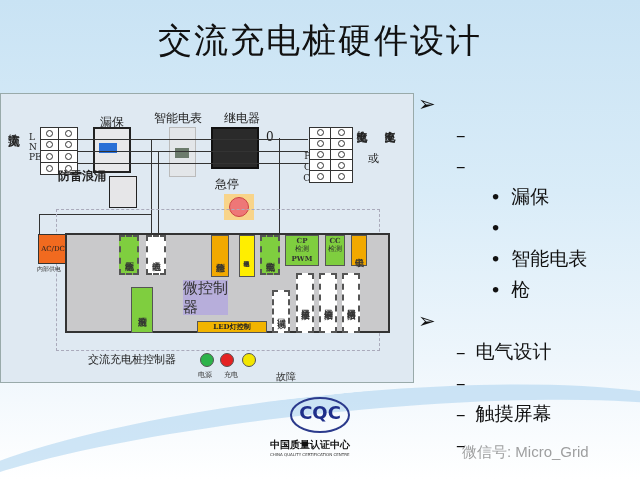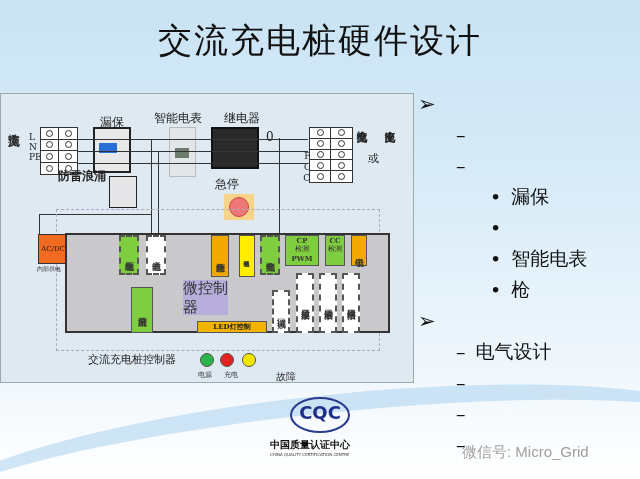--- a/index.html
+++ b/index.html
@@ -224,20 +224,21 @@
     </div>
   <div class="b2">
       <span class="mk">–</span>
       <span>电气设计</span>
     </div>
   <div class="b2">
       <span class="mk">–</span>
     </div>
   <div class="b2">
       <span class="mk">–</span>
+      <span>触摸屏幕</span>
     </div>
   <div class="b2">
       <span class="mk">–</span>
     </div>
 </div>
 
 <div class="abs cqc-ring"></div>
 <div class="abs" style="left:296px;top:402px;width:48px;text-align:center;font-family:'DejaVu Sans',sans-serif;font-weight:bold;font-size:18px;color:#1f2f8a;">CQC</div>
 <div class="abs" style="left:270px;top:438px;font-family:'DejaVu Sans',sans-serif;font-weight:bold;font-size:10px;color:#111;">中国质量认证中心</div>
 <div class="abs" style="left:270px;top:452px;font-family:'DejaVu Sans',sans-serif;font-size:4px;color:#333;">CHINA QUALITY CERTIFICATION CENTRE</div>

